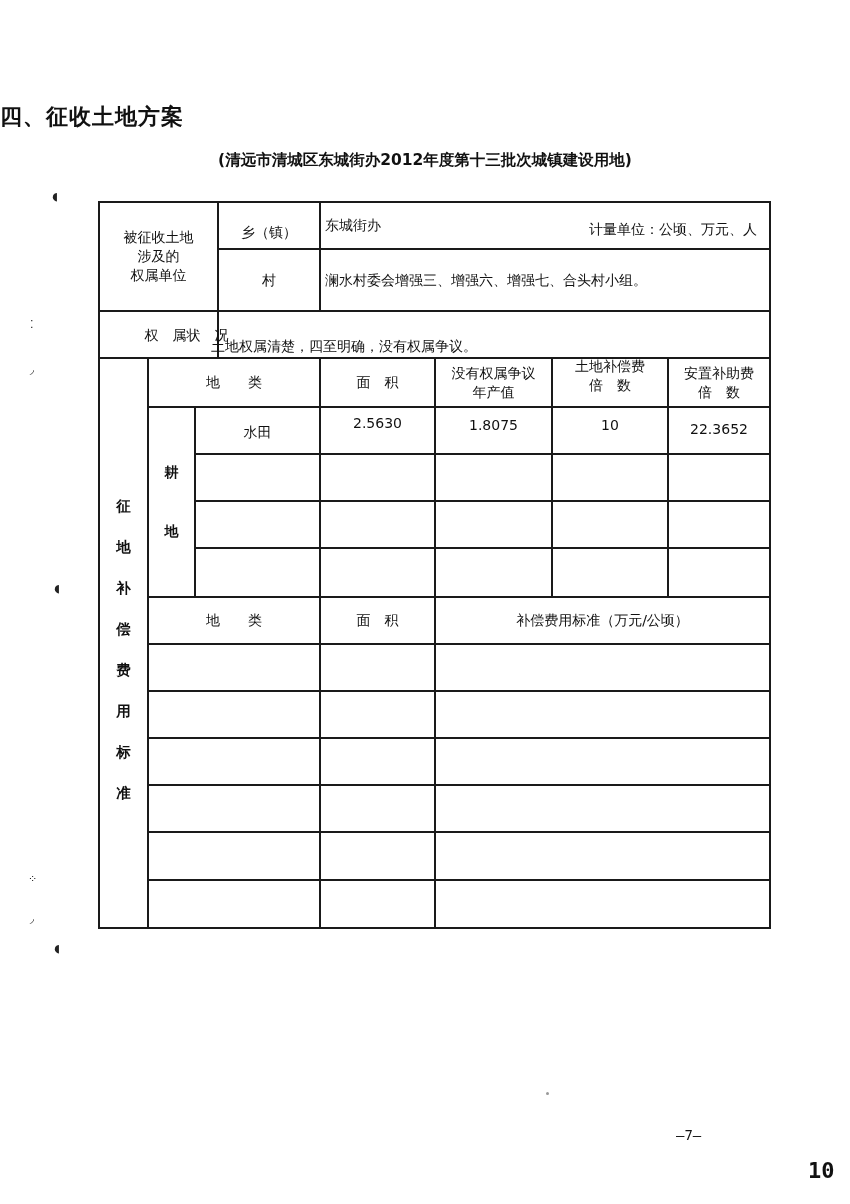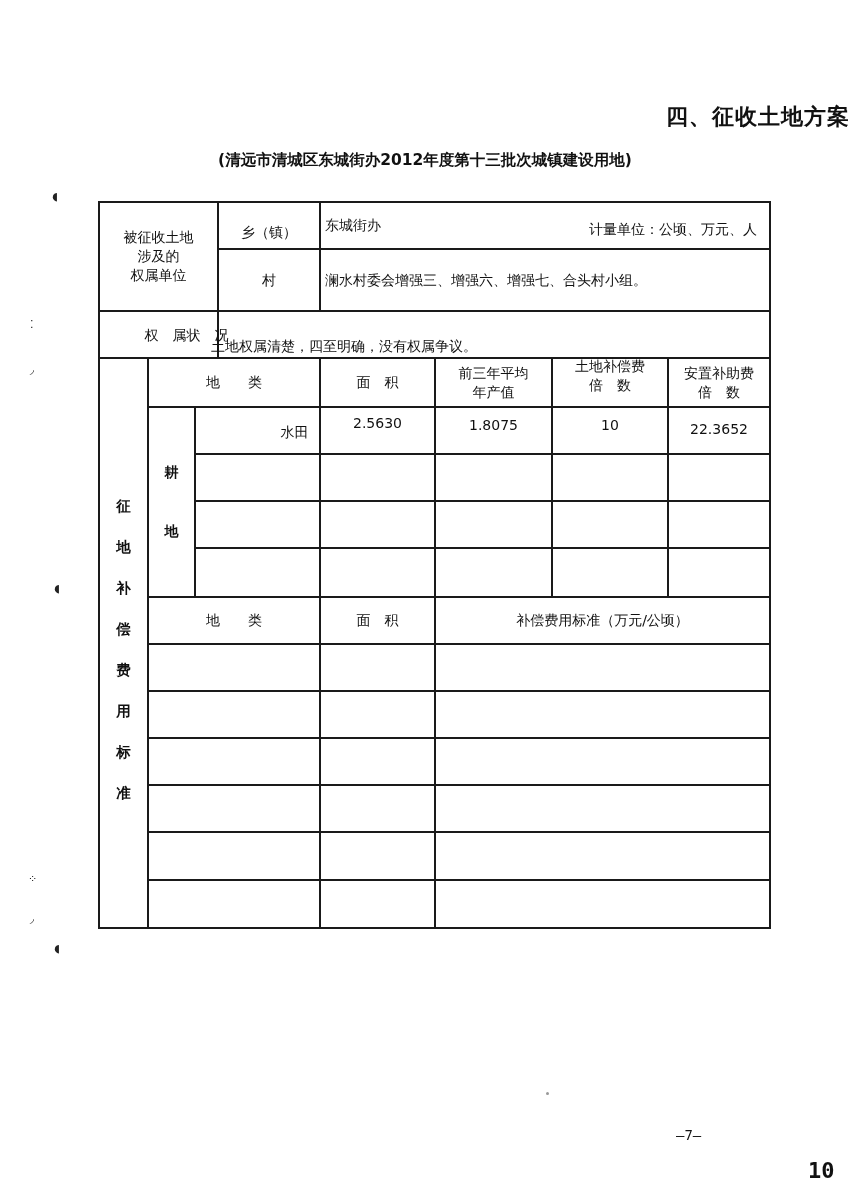--- a/index.html
+++ b/index.html
@@ -1,18 +1,18 @@
 <!DOCTYPE html>
 <html><head>
 <meta charset="utf-8">
 <style>
   html, body { margin:0; padding:0; background:#ffffff; }
   body { width:850px; height:1204px; position:relative; overflow:hidden;
          font-family: "DejaVu Sans", "Liberation Sans", sans-serif; color:#111; }
-  .title { position:absolute; left:0; width:850px; top:102px; text-align:right;
+  .title { position:absolute; left:0; width:850px; top:102px; text-align:left;
            font-size:22px; font-weight:bold; letter-spacing:1px; }
   .subtitle { position:absolute; left:0; width:850px; top:150px; text-align:center;
               font-size:15.5px; font-weight:bold; }
   .unit { position:absolute; right:93px; top:183px; font-size:14px;margin-top:38px; }
   .hl { position:absolute; height:2px; background:#1a1a1a; }
   .vl { position:absolute; width:2px; background:#1a1a1a; }
   .cell { position:absolute; display:flex; align-items:center; justify-content:center;
           text-align:center; font-size:14px; line-height:19px; }
   .cell.left { justify-content:flex-start; padding-left:4px; box-sizing:border-box; }
   .vtext { position:absolute; display:flex; flex-direction:column; align-items:center;
@@ -98,33 +98,33 @@
   </div>
 
   <div class="vtext" style="left:149px;top:464px;width:45px;font-size:14px;">
     <span style="height:59px;">耕</span>
     <span>地</span>
   </div>
 
   <div class="cell" style="left:149px;top:359px;width:170px;height:47px;">地　　类</div>
   <div class="cell" style="left:321px;top:359px;width:113px;height:47px;">面　积</div>
   <div class="cell" style="left:436px;top:359px;width:115px;height:47px;flex-direction:column;">
-    <span>前三年平均</span>
+    <span>没有权属争议</span>
     <span>年产值</span>
   </div>
   <div class="cell" style="left:553px;top:359px;width:114px;height:33px;flex-direction:column;">
     <span>土地补偿费</span>
     <span>倍　数</span>
   </div>
   <div class="cell" style="left:669px;top:359px;width:100px;height:47px;flex-direction:column;">
     <span>安置补助费</span>
     <span>倍　数</span>
   </div>
 
-  <div class="cell" style="left:196px;top:408px;width:123px;height:63px;padding-bottom:14px;box-sizing:border-box;margin-left:37px;">水田</div>
+  <div class="cell" style="left:196px;top:408px;width:123px;height:63px;padding-bottom:14px;box-sizing:border-box;">水田</div>
   <div class="cell" style="left:321px;top:408px;width:113px;height:45px;padding-bottom:14px;box-sizing:border-box;">2.5630</div>
   <div class="cell" style="left:436px;top:408px;width:115px;height:45px;padding-bottom:10px;box-sizing:border-box;">1.8075</div>
   <div class="cell" style="left:553px;top:408px;width:114px;height:45px;padding-bottom:10px;box-sizing:border-box;">10</div>
   <div class="cell" style="left:669px;top:408px;width:100px;height:45px;padding-bottom:2px;box-sizing:border-box;">22.3652</div>
 
   <div class="cell" style="left:149px;top:598px;width:170px;height:45px;">地　　类</div>
   <div class="cell" style="left:321px;top:598px;width:113px;height:45px;">面　积</div>
   <div class="cell" style="left:436px;top:598px;width:333px;height:45px;">补偿费用标准（万元/公顷）</div>
 </div>
 

